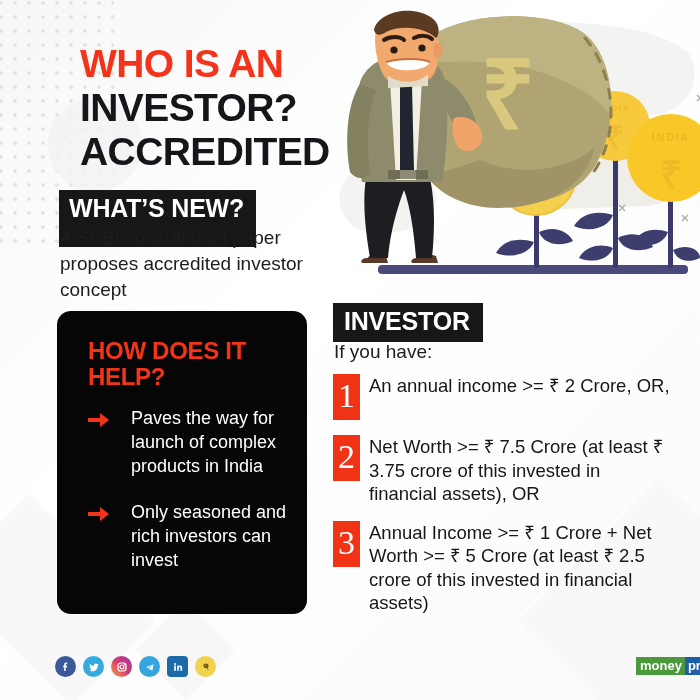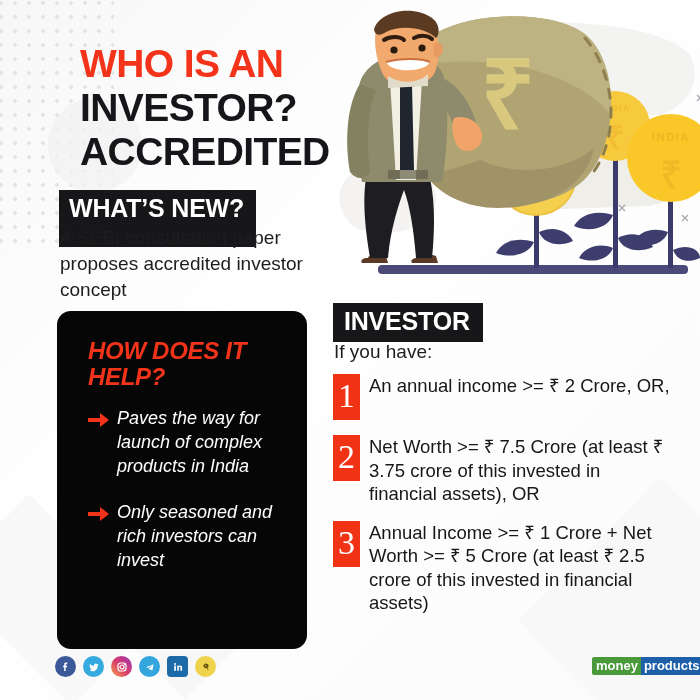--- a/index.html
+++ b/index.html
@@ -49,30 +49,30 @@
     font-weight:800;font-size:25px;letter-spacing:-.2px;
     padding:4px 12px 24px 10px;
   }
   .lede{
     position:absolute;left:60px;top:225px;width:275px;
     font-size:19px;line-height:26px;color:#1d1d1f;font-weight:400;
   }
 
   
   .helpcard{
-    position:absolute;left:57px;top:311px;width:250px;height:338px;
-    background:#060606;border-radius:14px;font-style:italic;
+    position:absolute;left:57px;top:311px;width:250px;height:303px;
+    background:#060606;border-radius:14px;
   }
   .help-title{
     position:absolute;left:31px;top:27px;width:200px;
     color:#f4341a;font-weight:800;font-size:24px;line-height:26px;
     letter-spacing:-.3px;
   }
   .help-list{position:absolute;left:31px;top:95px;width:200px;}
-  .help-item{display:flex;gap:6px;margin-bottom:22px;}
+  .help-item{display:flex;gap:20px;margin-bottom:22px;}
   .arrow{flex:0 0 auto;width:23px;height:22px;margin-top:3px;}
   .help-text{color:#ffffff;font-size:18px;line-height:24px;}
 
   
   .criteria-tag{
     position:absolute;left:333px;top:303px;
     background:#17171a;color:#fff;font-weight:800;font-size:25px;
     padding:4px 13px 6px 11px;letter-spacing:-.2px;
   }
   .criteria-sub{
@@ -91,21 +91,21 @@
   
   .social{position:absolute;left:55px;top:656px;display:flex;gap:7px;}
   .sicon{width:21px;height:21px;border-radius:50%;
     display:flex;align-items:center;justify-content:center;
     color:#fff;font-size:12px;font-weight:700;}
   .mc-logo{
     position:absolute;left:592px;top:657px;display:flex;
     font-size:13px;font-weight:700;border-radius:2px;overflow:hidden;
     line-height:16px;
   }
-  .mc-money{background:#4a9a3c;color:#fff;padding:1px 3px 1px 4px;}
+  .mc-money{background:#4a9a3c;color:#fff;padding:1px 3px 1px 4px;margin-left:44px;}
   .mc-control{background:#1d5fa8;color:#fff;padding:1px 4px 1px 3px;}
 
   
   .illus{position:absolute;left:330px;top:10px;width:370px;height:300px;}
 </style>
 </head>
 <body>
 
 <div class="canvas">
 

